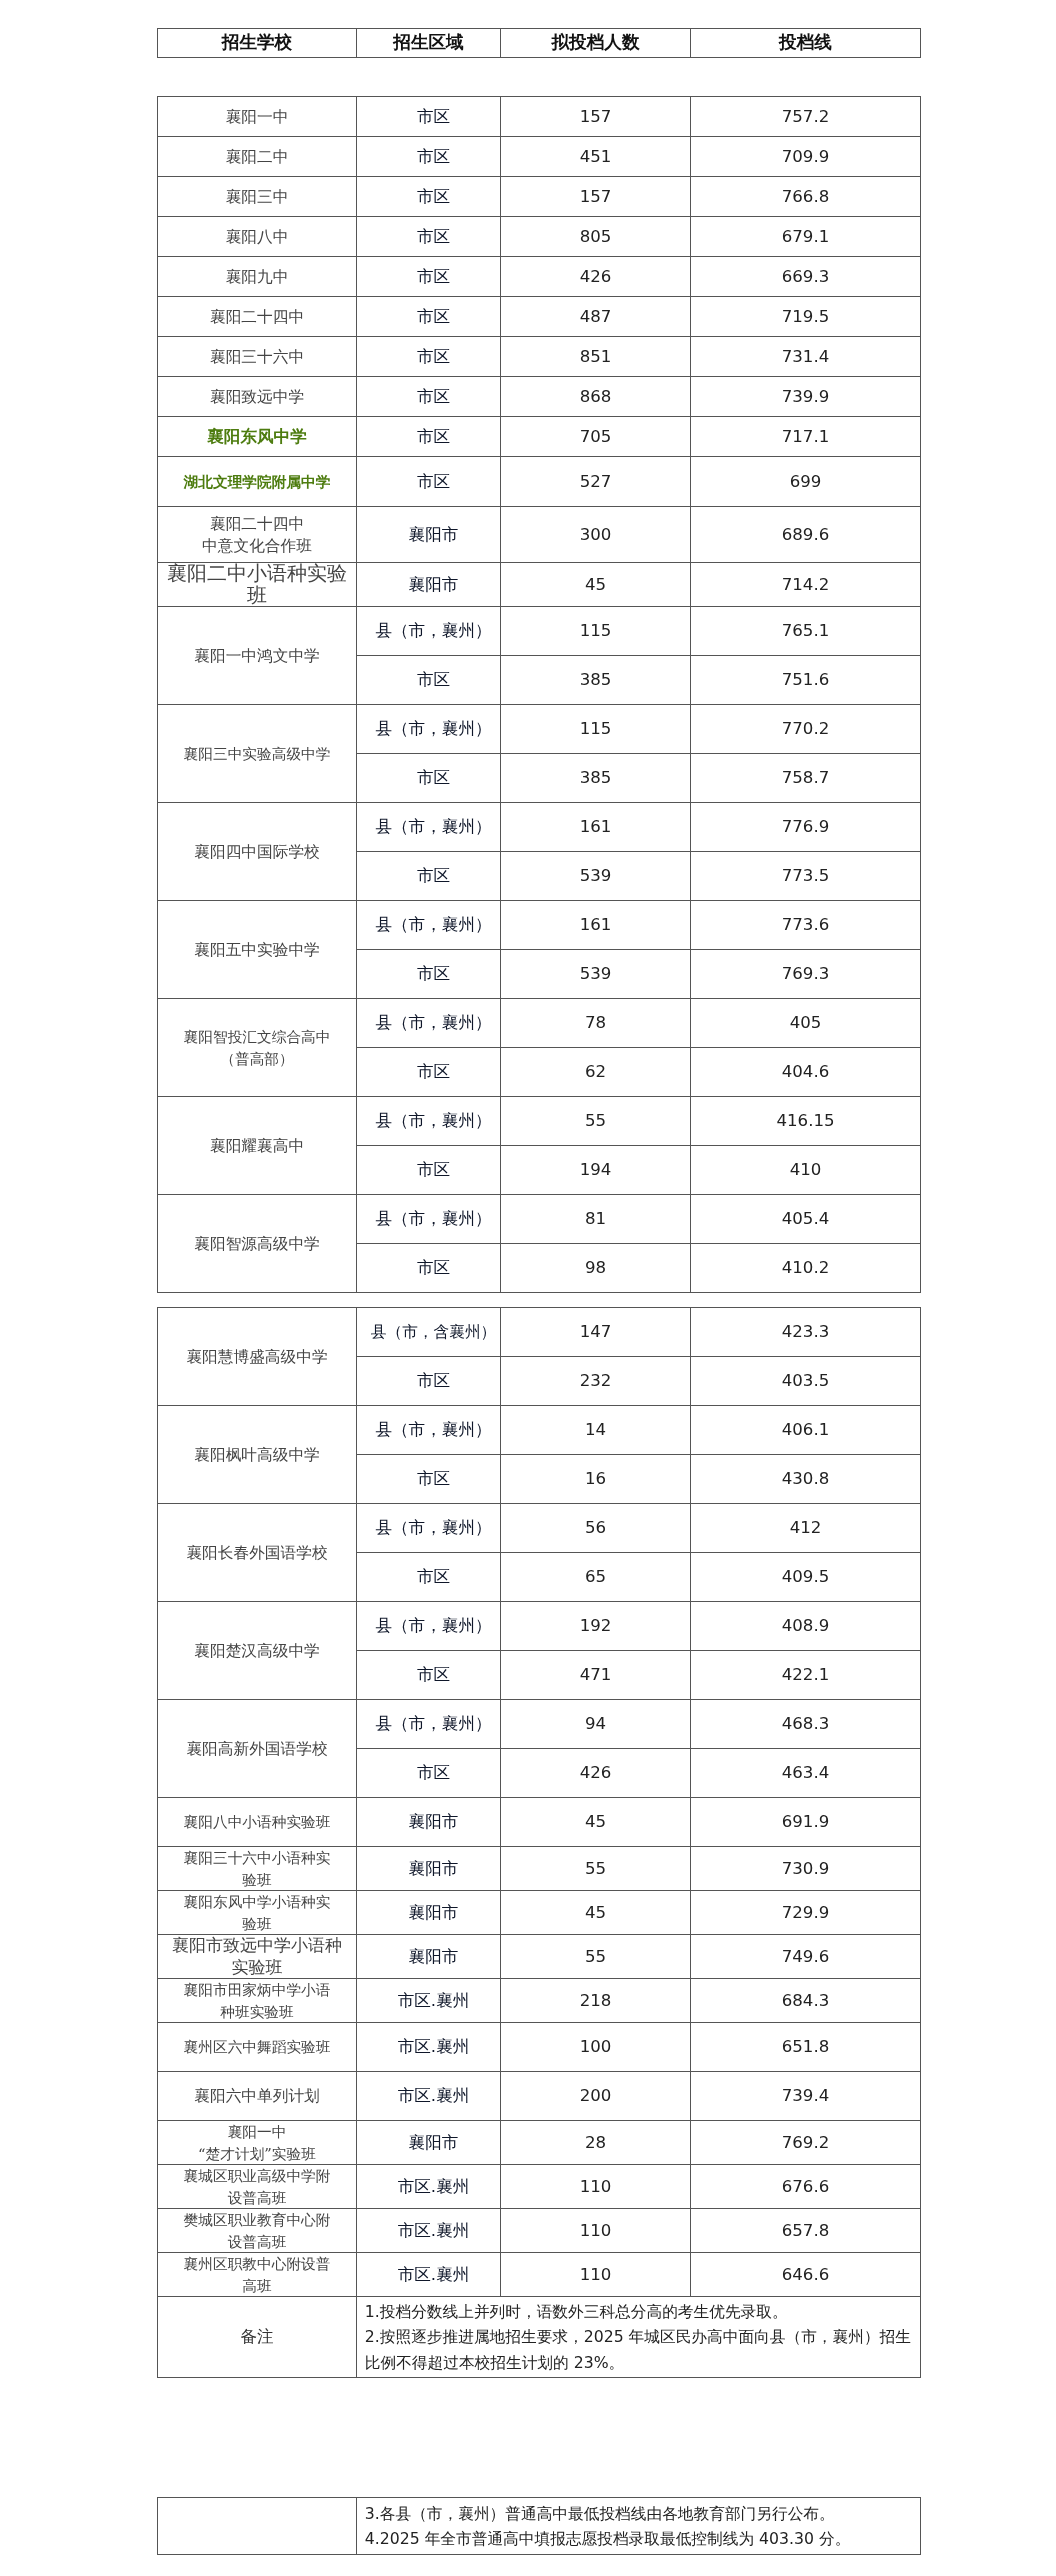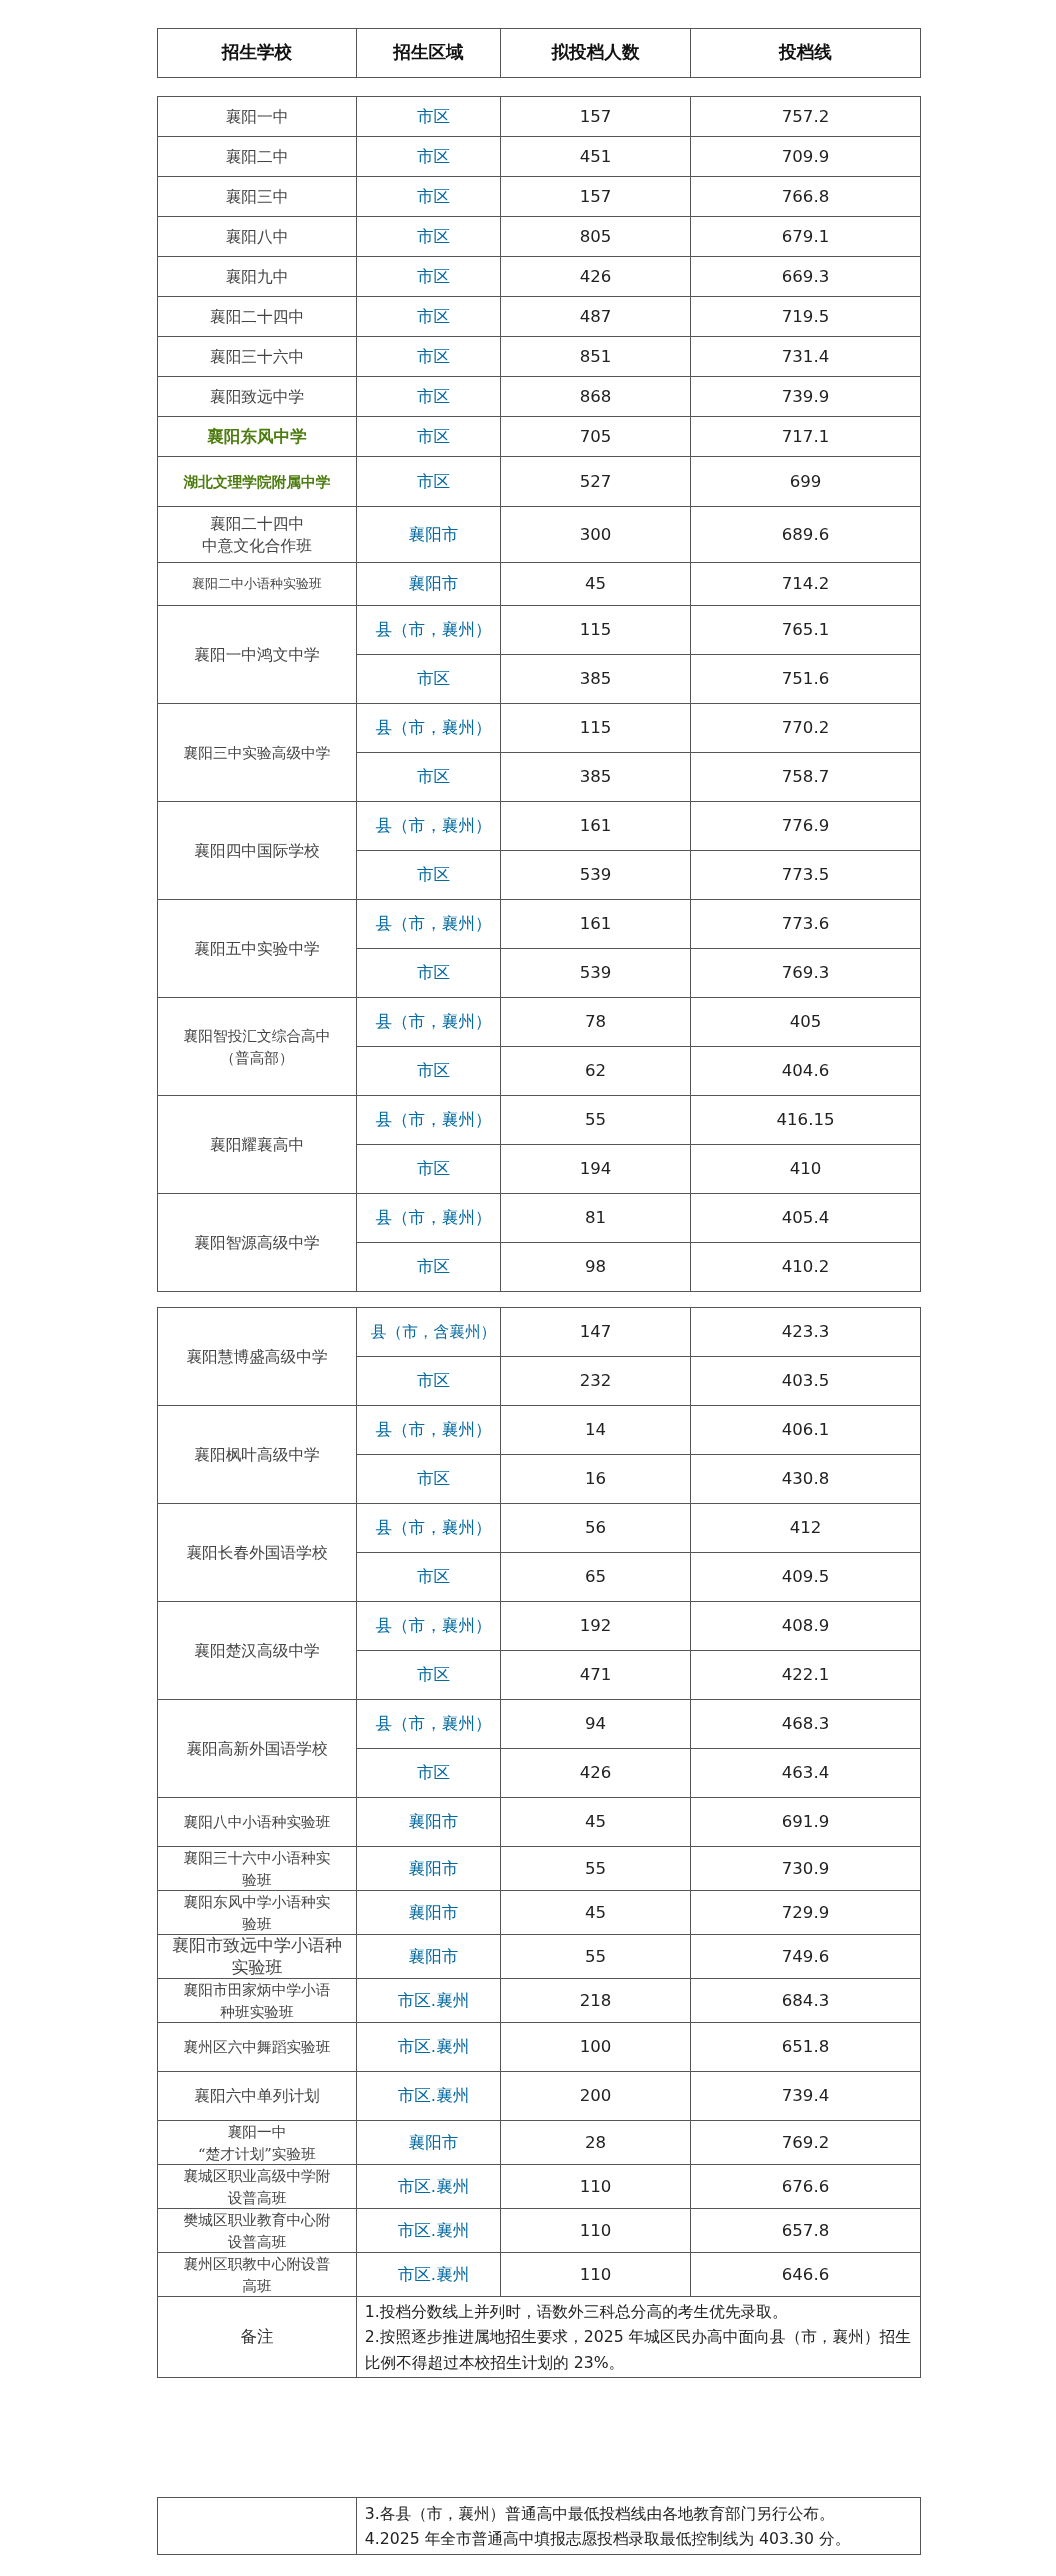--- a/index.html
+++ b/index.html
@@ -4,27 +4,27 @@
 <style>
   html, body { margin:0; padding:0; background:#ffffff; }
   body { width:1057px; height:2576px; position:relative; font-family:"DejaVu Sans","Liberation Sans",sans-serif; color:#2a2a2a; }
   table { position:absolute; left:157px; width:762px; border-collapse:collapse; table-layout:fixed; }
   td, th { border:1.5px solid #555; text-align:center; vertical-align:middle; padding:0 2px; font-size:16.6px; line-height:21.5px; }
   tr.r { border-top:1.5px solid #999; }
   th { font-weight:bold; font-size:17.6px; color:#111; }
   col.c1 { width:199px; } col.c2 { width:144px; } col.c3 { width:190px; } col.c4 { width:230px; }
   .school { color:#444; font-family:"DejaVu Serif","Liberation Serif",serif; font-size:15.7px; }
   .school.bold { color:#4d7c0f; font-family:"DejaVu Sans","Liberation Sans",sans-serif; font-weight:bold; font-size:16.6px; }
-  .area { color:#0369a1;padding-left:12px; }
+  .area { color:#0f172a;padding-left:12px; }
   .num { color:#222; }
   .note-label { color:#333; }
   .notes { text-align:left; padding:2px 7.8px; font-size:15.7px; line-height:25.4px; color:#222; }
   .notes div { white-space:normal; }
   #t-head { top:28px; }
-  #t-head tr { height:49px; }
+  #t-head tr { height:29px; }
   #t-s1 { top:96px; }
   #t-s2 { top:1307px; }
   #t-final { top:2497px; }
   #t-final tr { height:57px; }
   .h41 { height:40px; } .h44 { height:43px; } .h50 { height:49px; } .h51 { height:50px;margin-top:16px; } .h57 { height:56px; } .h58 { height:41px; } .h81 { height:79px; }
 </style>
 </head>
 <body>
 
 <table id="t-head">
@@ -116,21 +116,21 @@
   <tr class="h57 r">
     <td class="school">
       <div>襄阳二十四中</div>
       <div>中意文化合作班</div>
     </td>
     <td class="area">襄阳市</td>
     <td class="num">300</td>
     <td class="num">689.6</td>
   </tr>
   <tr class="h44">
-    <td class="school" style="font-size:13px;margin-top:16px;">襄阳二中小语种实验班</td>
+    <td class="school" style="font-size:20px;margin-top:16px;">襄阳二中小语种实验班</td>
     <td class="area">襄阳市</td>
     <td class="num">45</td>
     <td class="num">714.2</td>
   </tr>
 
   <tr class="h50 r">
     <td class="school" rowspan="2">襄阳一中鸿文中学</td>
     <td class="area">县（市，襄州）</td>
     <td class="num">115</td>
     <td class="num">765.1</td>

